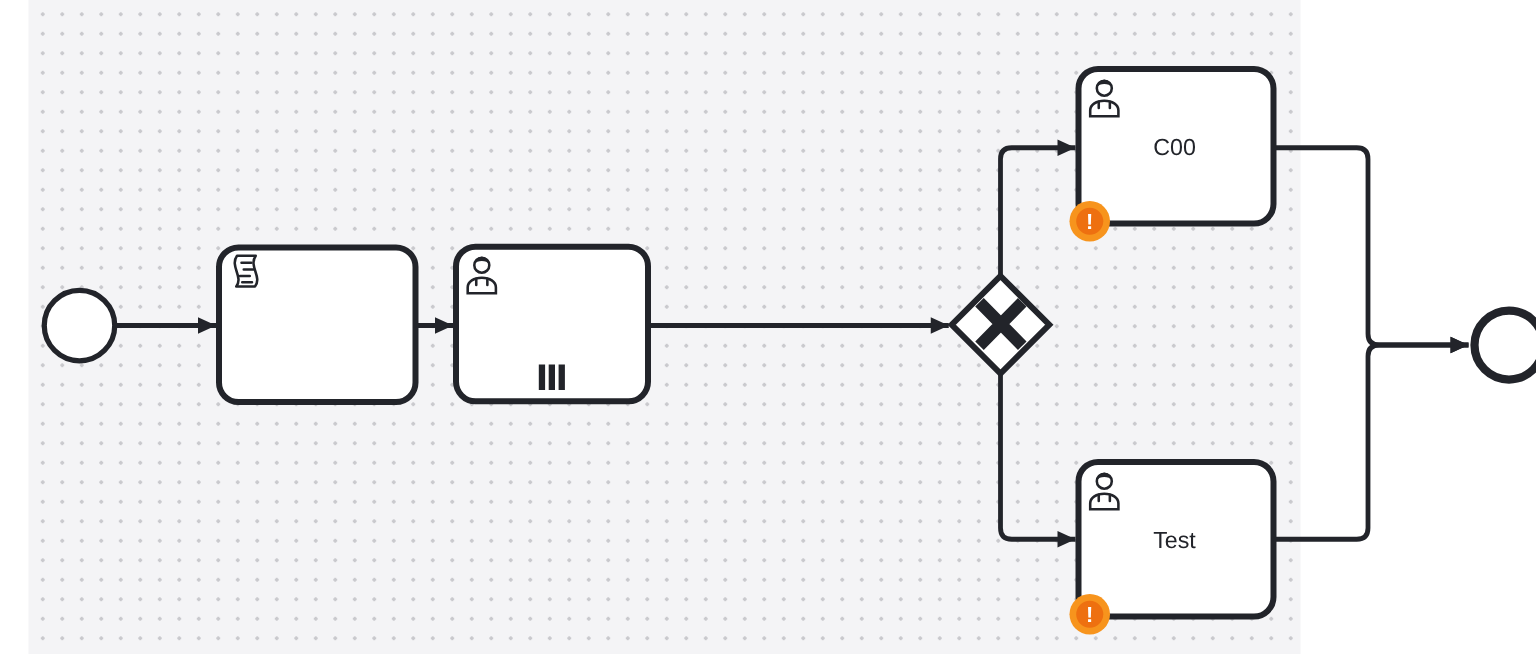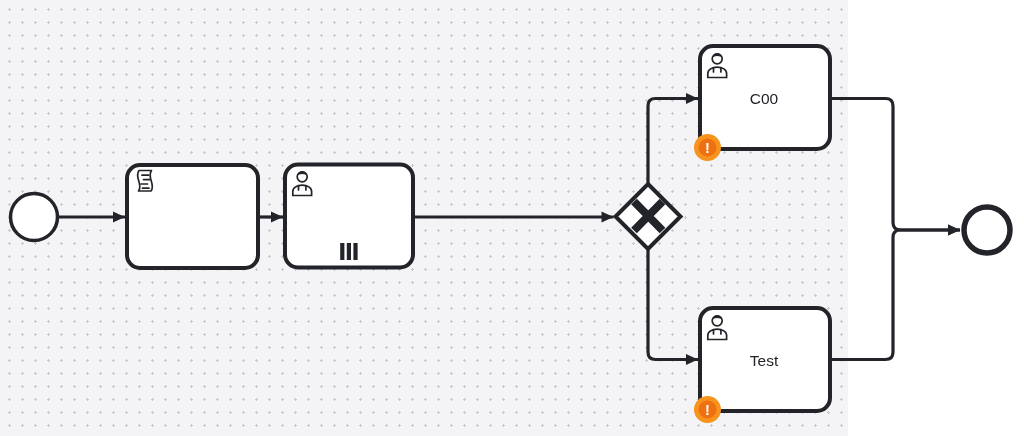--- a/index.html
+++ b/index.html
@@ -6,20 +6,21 @@
   body {
     width: 1024px; height: 436px; overflow: hidden;
     font-family: "Liberation Sans", sans-serif;
   }
   .canvas {
     position: relative; width: 848px; height: 436px;
     background-color: var(--canvas-bg, #f4f4f5);
     background-image: radial-gradient(circle, var(--grid-dot, #c9c9cd) 1.1px, transparent 1.1px);
     background-size: 13px 13px;
     background-position: 3px 3px;
+    margin-left: 19px;
   }
   svg { position: absolute; left: 0; top: 0; display: block; }
   .flow {
     fill: none; stroke: var(--stroke, #22242a);
     stroke-width: 3.2px; stroke-linejoin: round;
   }
   .shape { fill: var(--shape-fill, #fff); stroke: var(--stroke, #22242a); stroke-width: 4px; }
   .evt-start { stroke-width: 3.5px; }
   .evt-end { stroke-width: 5.5px; }
   .icon-line { fill: none; stroke: var(--stroke, #22242a); stroke-width: 1.7px; stroke-linejoin: round; stroke-linecap: round; }

